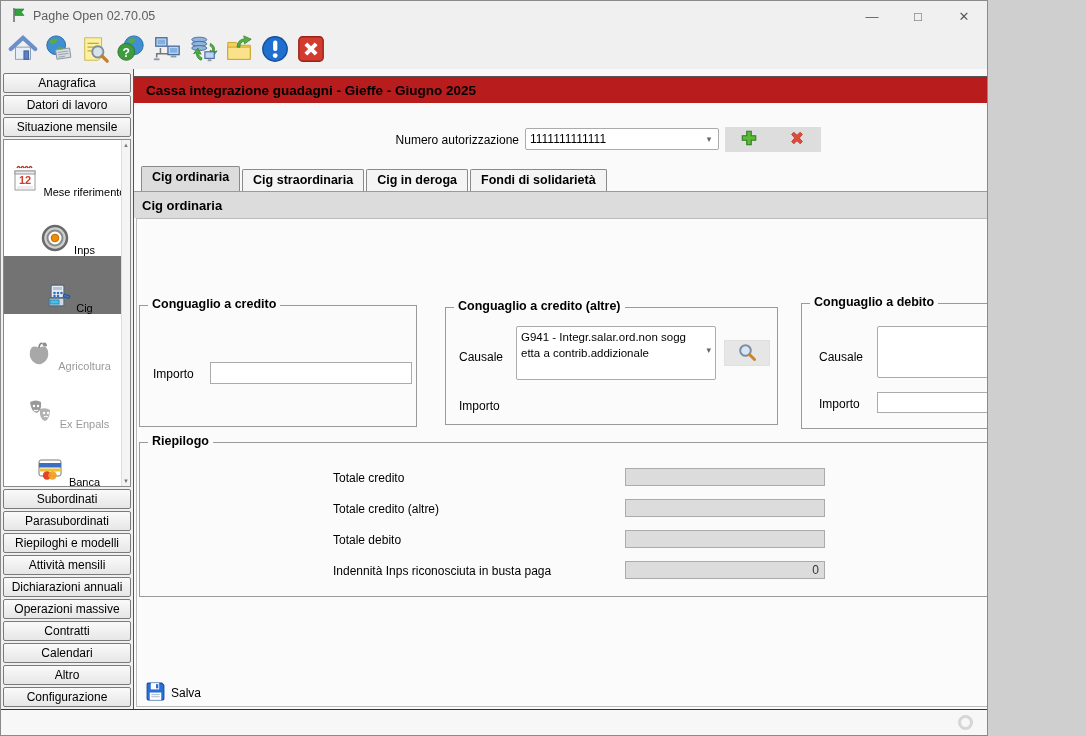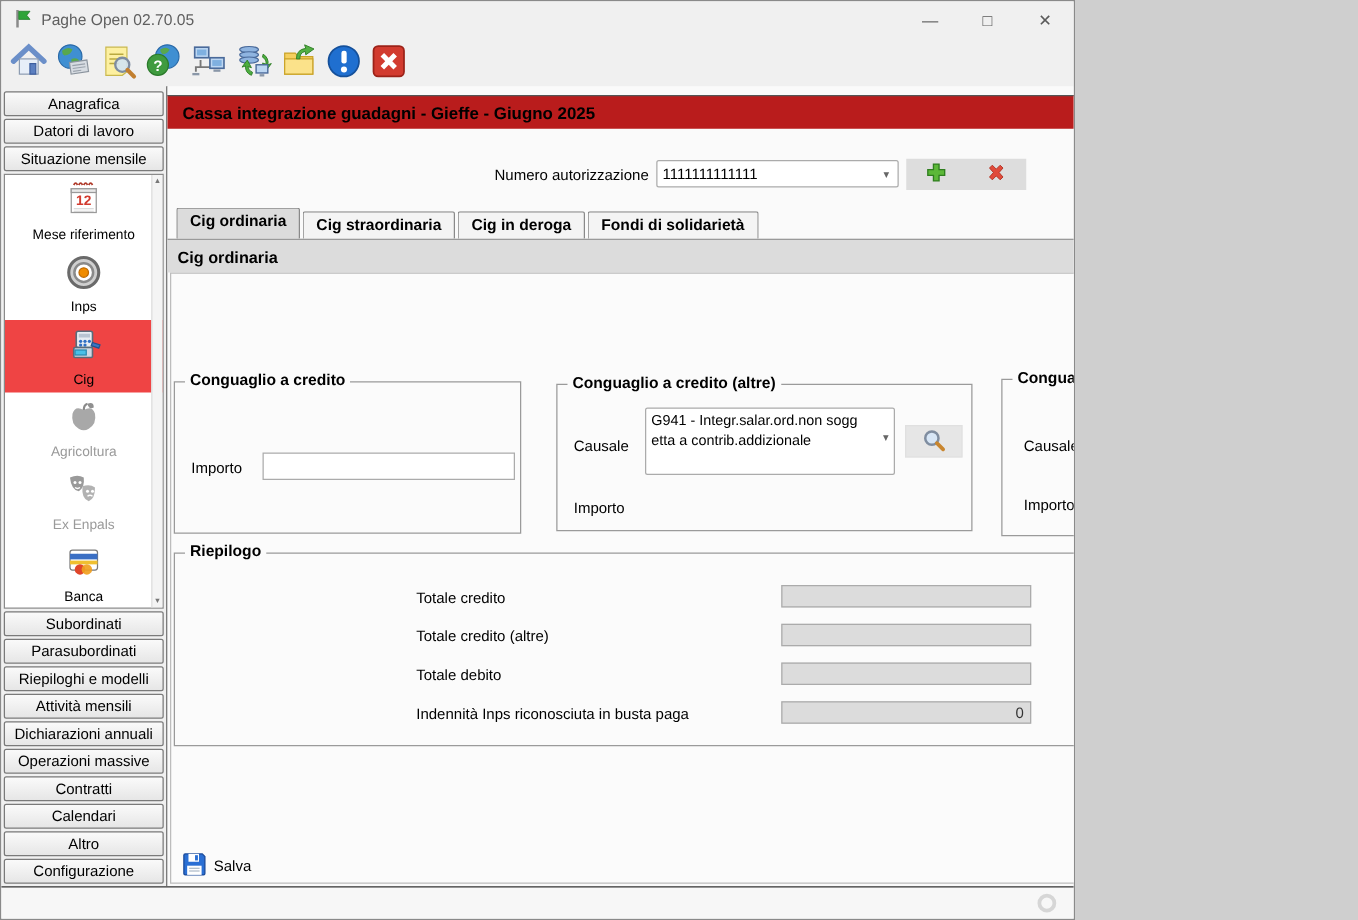--- a/index.html
+++ b/index.html
@@ -1,17 +1,17 @@
 <!DOCTYPE html>
 <html><head>
 <meta charset="utf-8">
 <style>
   * { margin:0; padding:0; box-sizing:border-box; }
   html,body { background:#cfcfcf; font-family:"Liberation Sans", sans-serif; }
-  .window { position:relative; width:860px; height:736px; background:#f0f0f0;
+  .window { position:relative; width:988px; height:736px; background:#f0f0f0;
             border:1px solid #8a8a8a; overflow:hidden; font-size:12px; color:#000; }
 
   
   .titlebar { position:absolute; left:0; top:0; right:0; height:30px; background:#f0f0f0;
               display:flex; align-items:center; }
   .titlebar .flag { margin-left:10px; }
   .titlebar .title { margin-left:8px; color:#5f5f5f; font-size:12.5px; }
   .win-controls { position:absolute; right:0; top:0; height:30px; display:flex; }
   .win-btn { width:46px; height:30px; display:flex; align-items:center; justify-content:center;
              color:#5a5a5a; font-size:13px; cursor:default; }
@@ -24,23 +24,23 @@
 
   
   .body { position:absolute; left:0; top:68px; right:0; bottom:26px; display:flex; }
   .sidebar { width:133px; background:#f0f0f0; border-right:1px solid #555; padding-top:3px;
              display:flex; flex-direction:column; }
   .acc-btn { margin:1px 2px 1px 2px; height:20px; line-height:18px; text-align:center;
              background:linear-gradient(#fafafa,#e6e6e6); border:1px solid #7a7a7a;
              border-radius:2px; font-size:12px; overflow:hidden; white-space:nowrap; }
   .icon-panel { position:relative; margin:1px 2px; border:1px solid #8a8a8a; background:#fff;
                 height:348px; overflow:hidden; }
-  .icon-item { height:58px; display:flex; flex-direction:column; align-items:center;
+  .icon-item { height:58px; display:flex; flex-direction:row; align-items:flex-end;
                justify-content:center; gap:3px; font-size:11px; }
-  .icon-item.selected { background:#ef4444; }
+  .icon-item.selected { background:#737373; }
   .icon-item.disabled { color:#9a9a9a; }
   .vscroll { position:absolute; top:0; right:0; width:9px; bottom:0; background:#f4f4f4;
              border-left:1px solid #ddd; }
   .vscroll .arr { position:absolute; left:0; width:8px; height:10px; font-size:6px; color:#777;
                   text-align:center; line-height:10px; }
   .vscroll .arr.up { top:0; } .vscroll .arr.dn { bottom:0; }
 
   
   .main { position:relative; flex:1; background:#fafafa; }
   .band1 { position:absolute; left:0; right:0; top:7px; height:27px; background:#b91c1c;

